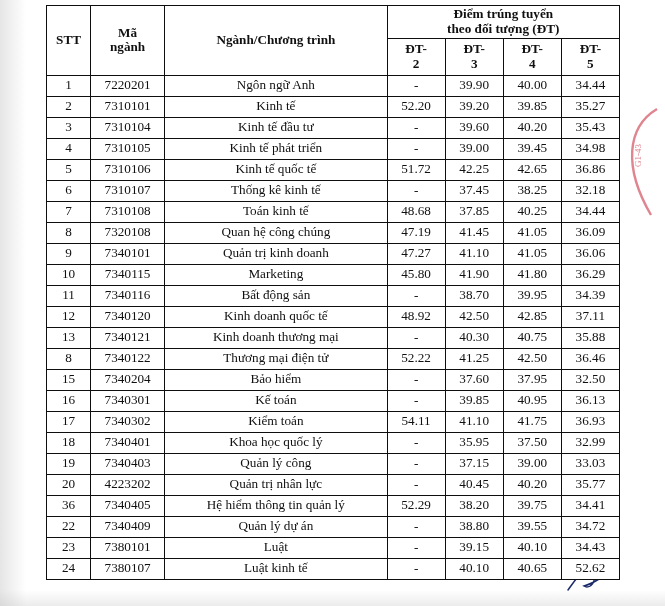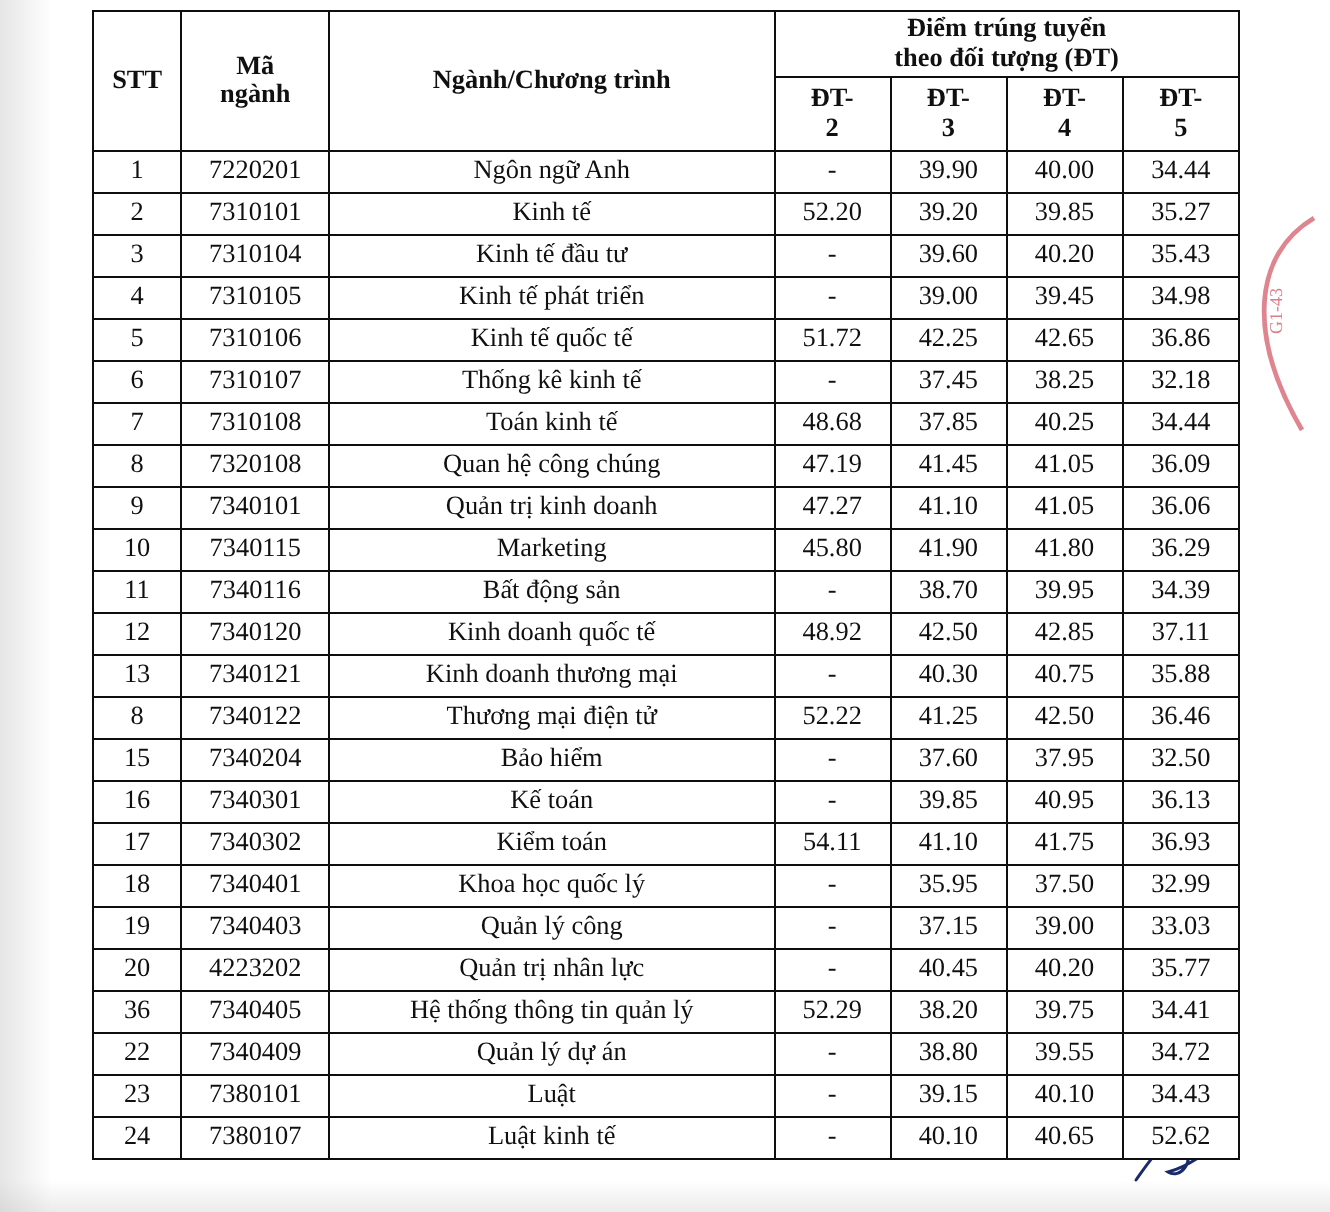--- a/index.html
+++ b/index.html
@@ -345,21 +345,21 @@
           <td>4223202</td>
           <td class="name-cell">Quản trị nhân lực</td>
           <td>-</td>
           <td>40.45</td>
           <td>40.20</td>
           <td>35.77</td>
         </tr>
         <tr>
           <td>36</td>
           <td>7340405</td>
-          <td class="name-cell">Hệ thống thông tin quản lý</td>
+          <td class="name-cell">Hệ hiểm thông tin quản lý</td>
           <td>52.29</td>
           <td>38.20</td>
           <td>39.75</td>
           <td>34.41</td>
         </tr>
         <tr>
           <td>22</td>
           <td>7340409</td>
           <td class="name-cell">Quản lý dự án</td>
           <td>-</td>

